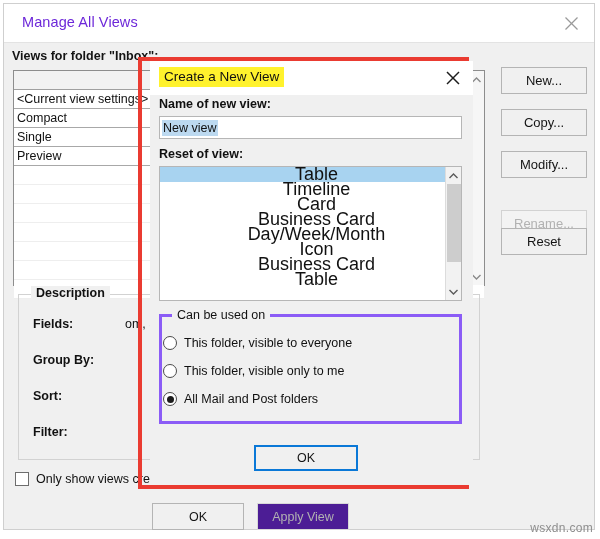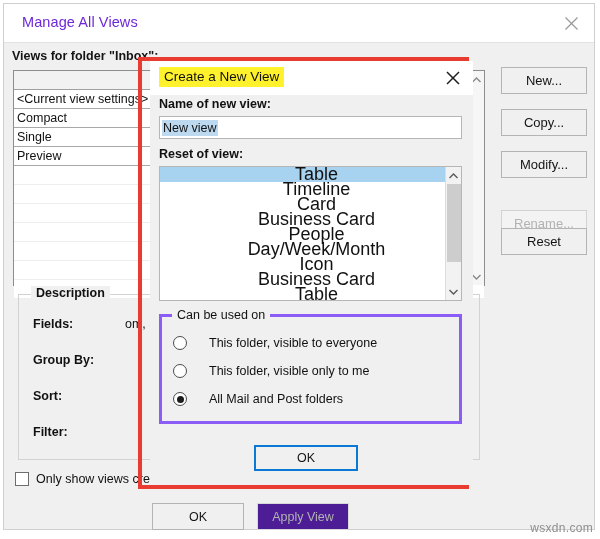--- a/index.html
+++ b/index.html
@@ -369,24 +369,24 @@
     left: 10px;
     top: -9px;
     background: #f0f0f0;
     padding: 0 5px;
     font-size: 12.5px;
     color: #111;
     white-space: nowrap;
   }
   .radio-row {
     position: absolute;
-    left: 11px;
-    display: flex;
-    align-items: center;
-    gap: 22px;
+    left: 1px;
+    display: flex;
+    align-items: center;
+    gap: 7px;
     cursor: default;
   }
   .radio-mark {
     width: 14px; height: 14px;
     border: 1.4px solid #4a4a4a;
     border-radius: 50%;
     background: #ffffff;
     box-sizing: border-box;
     position: relative;
     flex: none;
@@ -527,21 +527,20 @@
       <div class="name-input">
         <span class="sel-text">New view</span>
       </div>
 
       <div class="field-label" style="left:9px; top:52px">Reset of view:</div>
       <div class="type-list">
         <div class="type-item selected">Table</div>
         <div class="type-item">Timeline</div>
         <div class="type-item">Card</div>
         <div class="type-item">Business Card</div>
-        <div class="type-item">People</div>
         <div class="type-item">Day/Week/Month</div>
         <div class="type-item">Icon</div>
         <div class="type-item">Business Card</div>
         <div class="type-item">Table</div>
         <div class="type-scrollbar">
           <div class="sb-arrow up">
             <svg width="11" height="8" viewBox="0 0 11 8">
                 <polyline points="1.5,6 5.5,2 9.5,6" fill="none" stroke="#5a5a5a" stroke-width="1.4"></polyline>
               </svg>
           </div>

